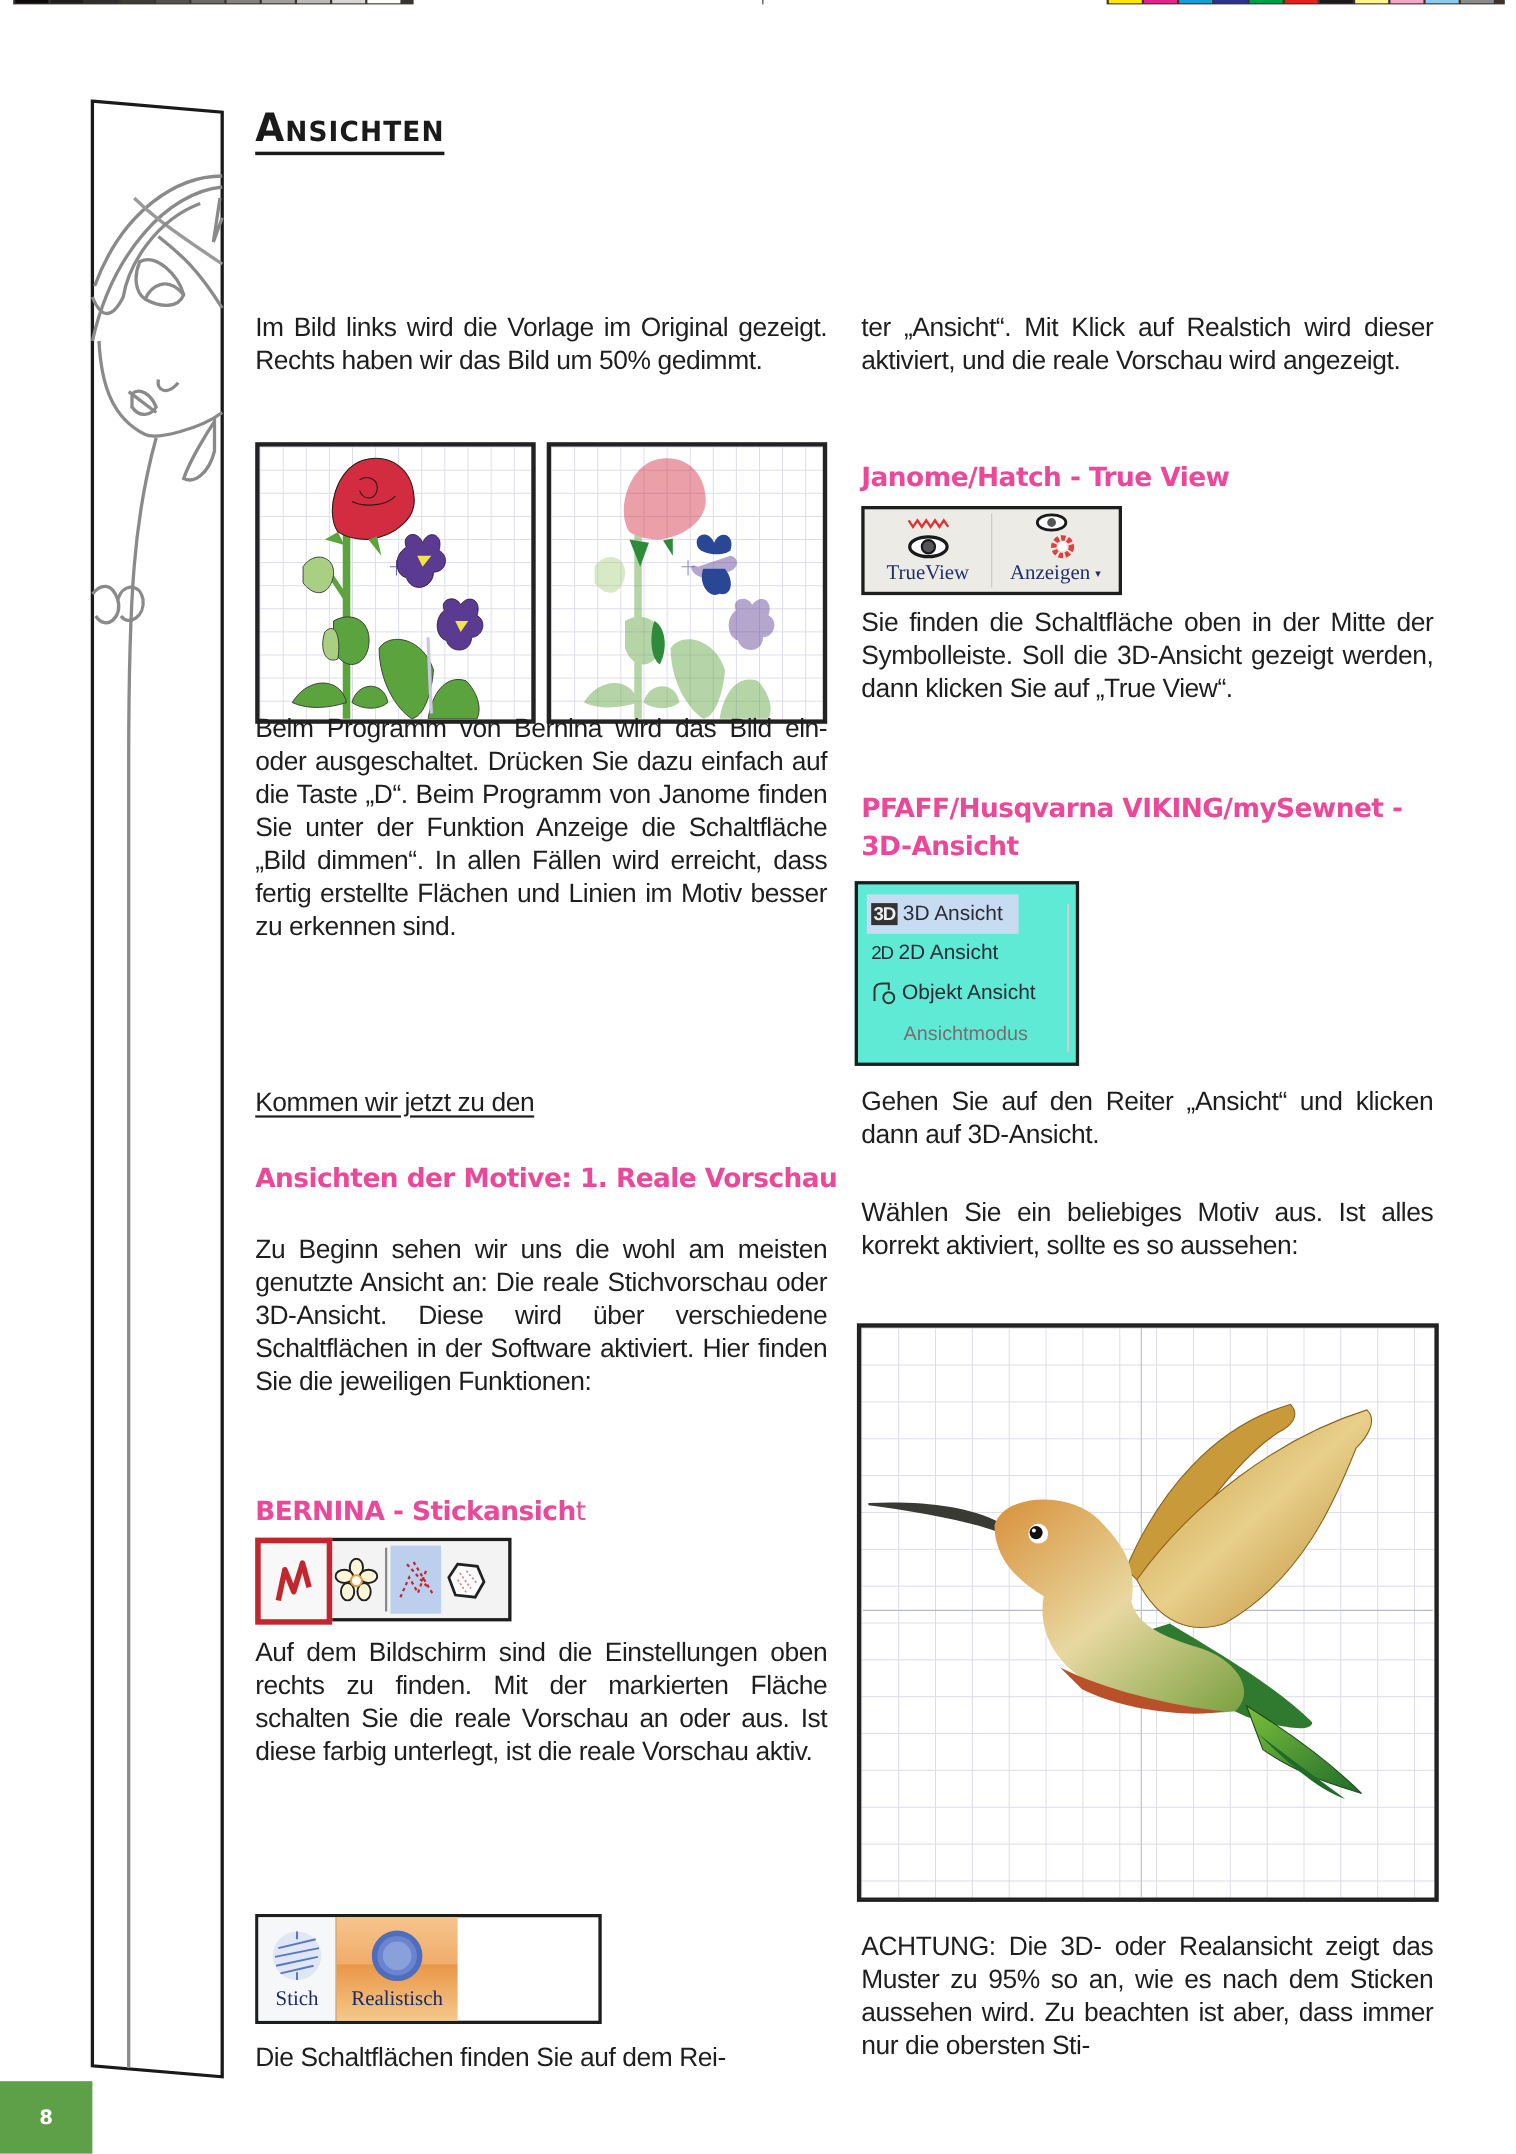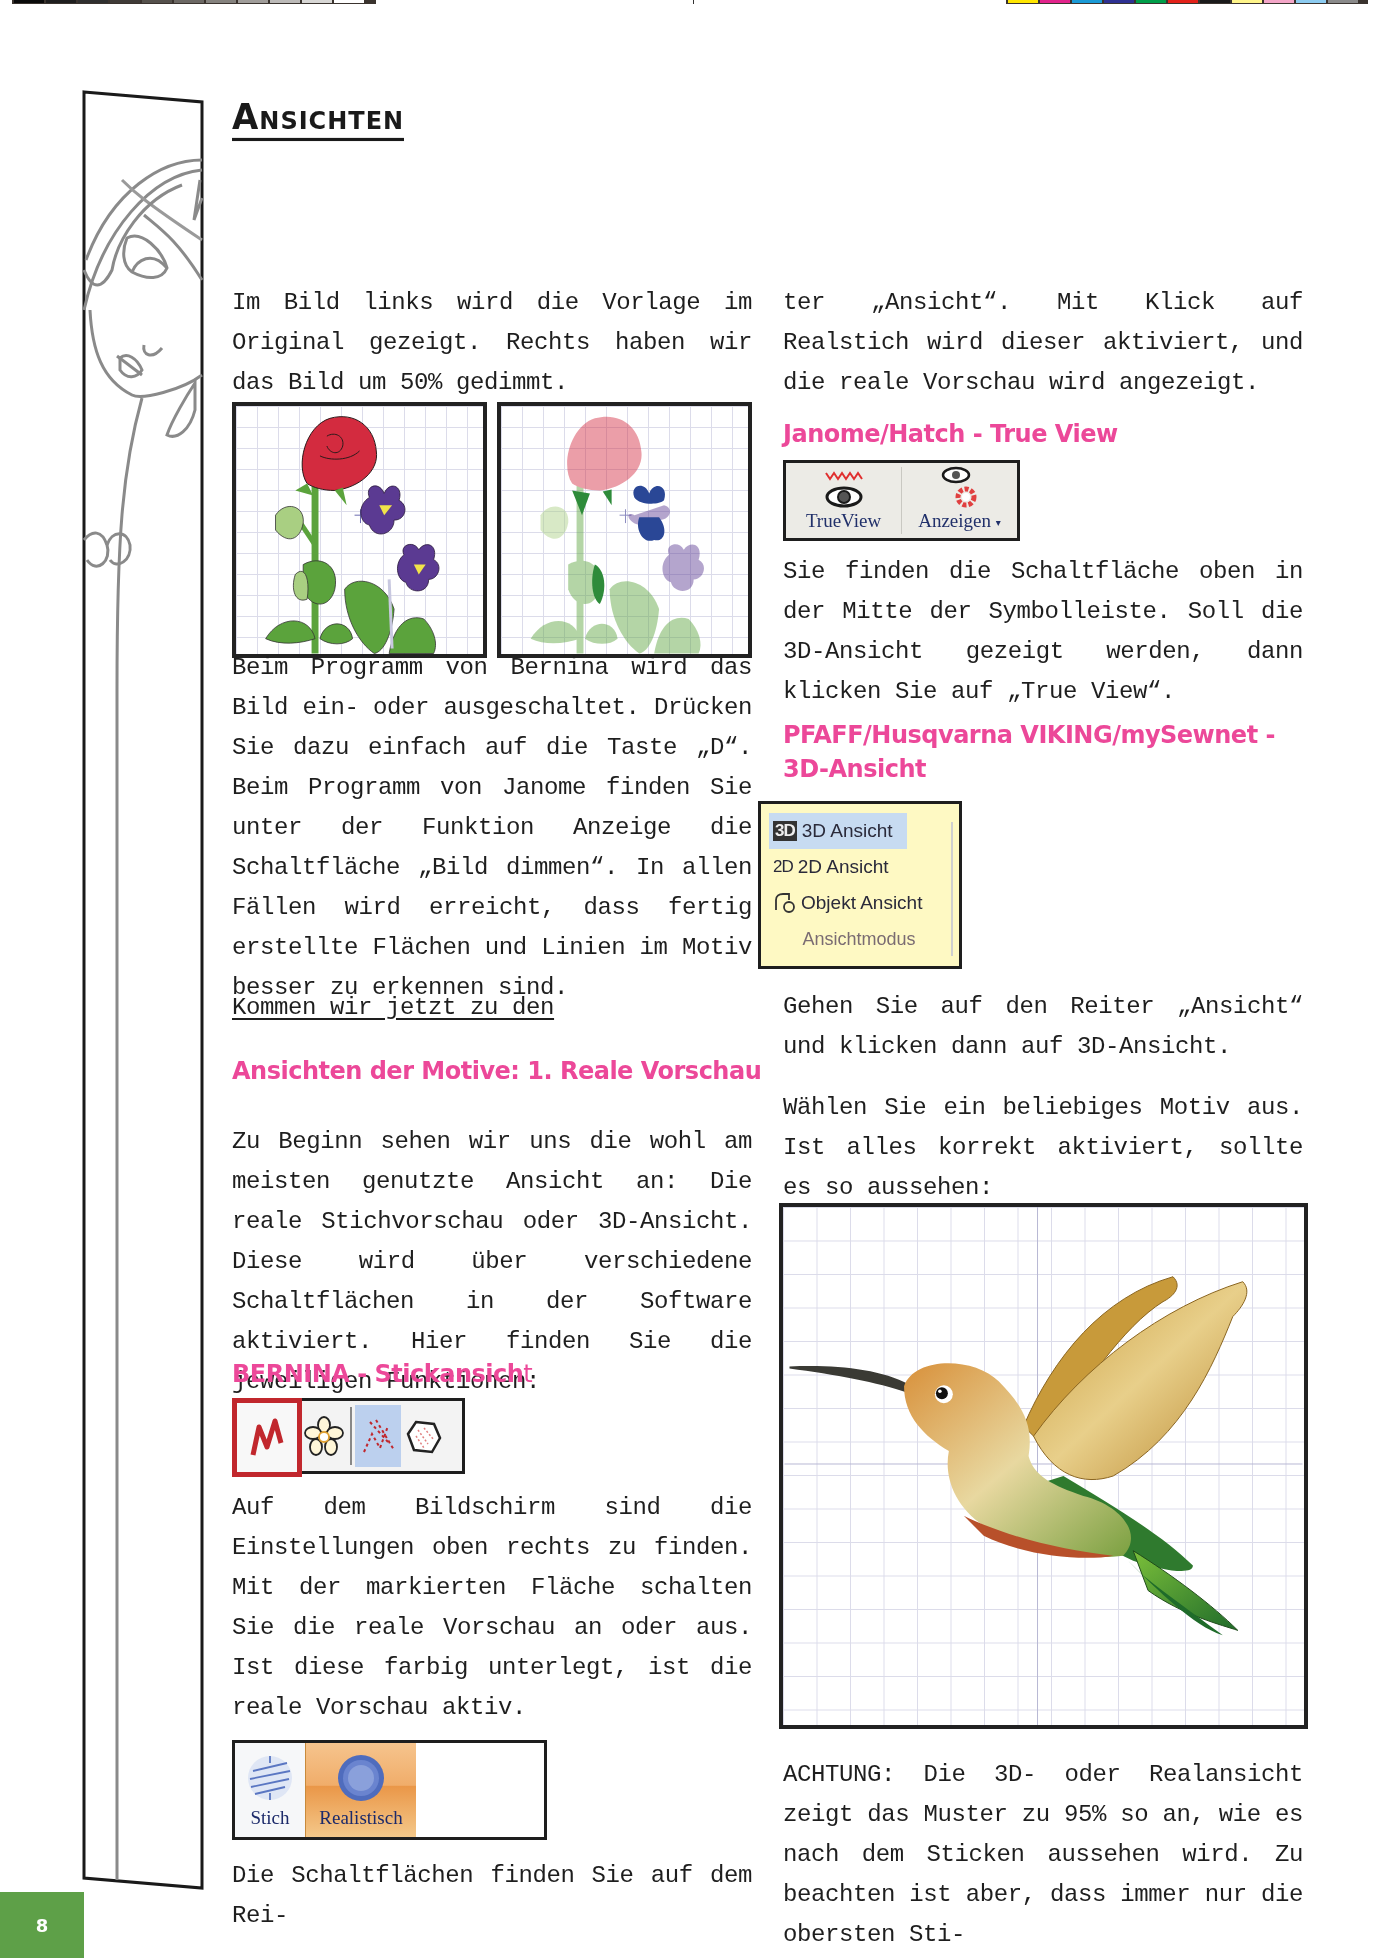--- a/index.html
+++ b/index.html
@@ -12,21 +12,21 @@
   .calib.right { left: 1006px; width: 362px; }
   .center-mark { position: absolute; left: 693px; top: 0; width: 1px; height: 4px; background: #333; }
 
   .side-frame { position: absolute; left: 82px; top: 90px; width: 122px; height: 1800px; }
   .side-frame svg { width: 100%; height: 100%; overflow: visible; }
 
   .page-title { position: absolute; left: 232px; top: 98px; font-family: "DejaVu Sans", sans-serif;
     font-weight: bold; font-size: 34px; letter-spacing: 1px; font-variant: small-caps; color: #1a1a1a;
     border-bottom: 3px solid #1a1a1a; padding-bottom: 1px; line-height: 38px; transform: scaleY(1.05); }
 
-  .txt { position: absolute; font-family: Liberation Mono, monospace; font-size: 24px; line-height: 40px;
+  .txt { position: absolute; font-family: Liberation Sans, sans-serif; font-size: 24px; line-height: 30px;
     text-align: justify; color: #1e1e1e; letter-spacing: -0.4px; }
   .txt.l { left: 232px; width: 520px; }
   .txt.r { left: 783px; width: 520px; }
   .head { position: absolute; font-family: "DejaVu Sans", sans-serif; font-size: 24px; font-weight: bold;
     line-height: 33.6px; color: #ec4899; letter-spacing: -0.5px; }
   .head.l { left: 232px; width: 540px; }
   .head.r { left: 783px; width: 520px; }
   .head .normal { font-weight: normal; }
   .underline { text-decoration: underline; text-underline-offset: 4px; }
 
@@ -36,21 +36,21 @@
     background-size: 21px 21px; }
   .img-frame svg { position: absolute; left: 0; top: 0; width: 100%; height: 100%; }
 
   .tb { position: absolute; border: 3px solid #1e1e1e; display: flex; }
   .tb-btn { display: flex; flex-direction: column; align-items: center; justify-content: flex-end; font-family: Liberation Serif, serif; }
 
   .janome { left: 783px; top: 460px; width: 237px; height: 81px; background: #ecebe6; }
   .janome .tb-btn { width: 50%; height: 100%; padding-bottom: 6px; font-size: 19px; color: #21306a; }
   .janome .sep { width: 1px; background: #c9c8c2; margin: 4px 0; }
 
-  .pfaff { left: 758px; top: 801px; width: 204px; height: 168px; background: #fef9c3; flex-direction: column; padding: 9px 10px 0 8px; border-top-width: 3px; }
+  .pfaff { left: 777px; top: 801px; width: 204px; height: 168px; background: #5eead4; flex-direction: column; padding: 9px 10px 0 8px; border-top-width: 3px; }
   .pfaff .row { display: flex; align-items: center; font-family: "Liberation Sans", sans-serif; font-size: 19px; height: 36px; color: #2a2a3a; padding-left: 4px; }
   .pfaff .row.active { background: #c7dbf1; width: 138px; }
   .pfaff .badge { font-size: 17px; font-weight: bold; margin-right: 5px; letter-spacing: -1px; }
   .pfaff .badge.dark { background: #333; color: #eee; padding: 0 2px; }
   .pfaff .group-label { font-family: "Liberation Sans", sans-serif; font-size: 18px; color: #7a6c72; text-align: center; margin-top: 8px; }
   .pfaff .vline { position: absolute; right: 6px; top: 18px; bottom: 10px; width: 2px; background: #cfcfcf; }
 
   .bernina { left: 232px; top: 1398px; width: 233px; height: 76px; background: #f3f3f3; padding: 2px 4px 2px 2px; align-items: center; }
   .bernina .ico { width: 46px; height: 62px; display: flex; align-items: center; justify-content: center; }
   .bernina .ico.sel { position: absolute; left: -3px; top: -3px; width: 70px; height: 79px; border: 5px solid #c1272d; background: #f8f8f8; }

